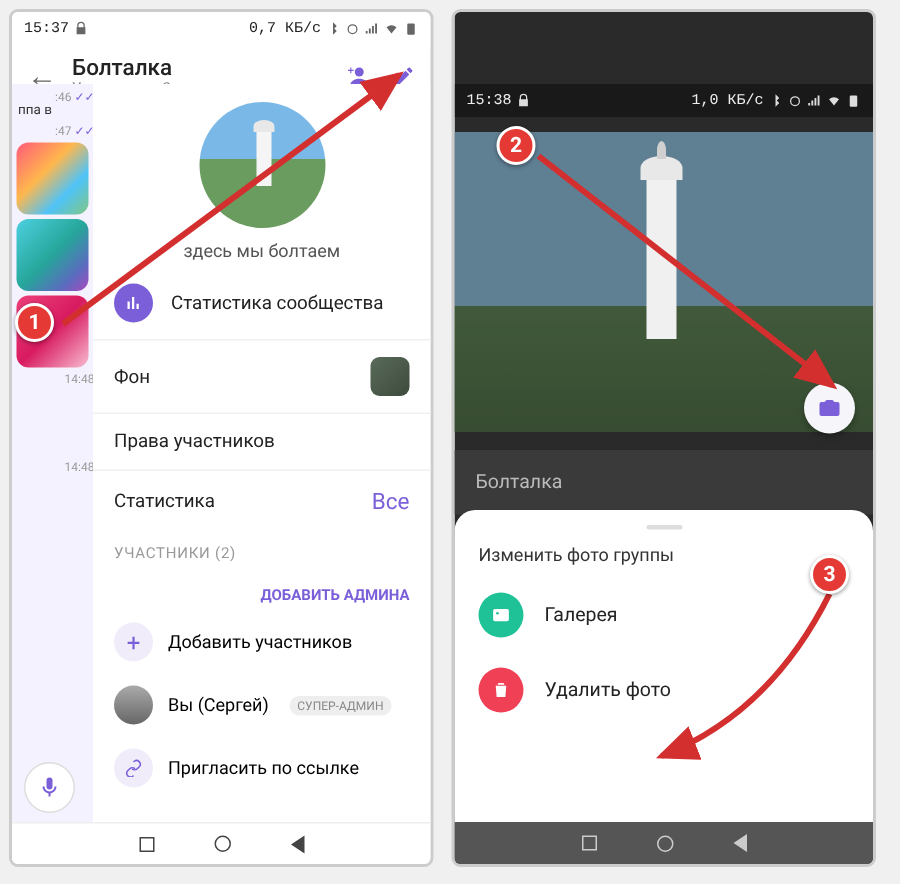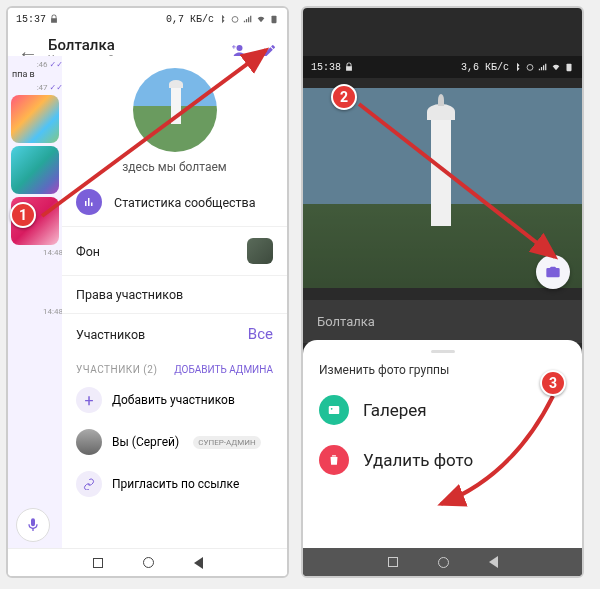--- a/index.html
+++ b/index.html
@@ -47,21 +47,21 @@
   .srow { display:flex; align-items:center; padding:11px 14px; gap:12px; font-size:12.5px; color:#222;}
   .srow + .srow { border-top:1px solid #f0f0f0;gap:12px;}
   .srow .icon-c { width:26px; height:26px; border-radius:50%; display:flex; align-items:center; justify-content:center; flex-shrink:0;}
   .ic-stat { background:#7b5fd9;}
   .ic-stat svg { width:12px; height:12px; fill:#fff;}
   .bg-thumb { width:26px; height:26px; border-radius:6px; background:linear-gradient(135deg,#5a6b5a,#3d4a3d); margin-left:auto;}
   .srow .label { flex:1;}
   .srow .right-txt { color:#7b5fd9; font-size:15px;}
   .section-hdr { display:flex; justify-content:space-between; padding:10px 14px 4px; font-size:10px;}
   .section-hdr .l { color:#999; letter-spacing:0.5px;}
-  .section-hdr .r { color:#7b5fd9; font-weight:400;}
+  .section-hdr .r { color:#7b5fd9; font-weight:700;margin-top:28px;}
   .member-row { display:flex; align-items:center; padding:8px 14px; gap:10px; font-size:12px;}
   .plus-c { width:26px; height:26px; border-radius:50%; background:#f0ecfa; color:#7b5fd9; display:flex; align-items:center; justify-content:center; font-size:16px;}
   .link-c { width:26px; height:26px; border-radius:50%; background:#f0ecfa; display:flex; align-items:center; justify-content:center;}
   .link-c svg { width:12px; height:12px; fill:#7b5fd9;}
   .avatar { width:26px; height:26px; border-radius:50%; background:linear-gradient(#aaa,#666);}
   .badge { font-size:8px; background:#eee; color:#888; padding:2px 5px; border-radius:8px; margin-left:4px;}
 
   
   .navbar { position:absolute; bottom:0; left:0; right:0; height:28px; background:#fff; display:flex; justify-content:center; align-items:center; gap:40px; border-top:1px solid #eee;}
   .nav-sq { width:10px; height:10px; border:1.5px solid #444;}
@@ -78,21 +78,21 @@
   .tower-big { position:absolute; left:128px; top:28px; width:20px; height:110px; background:#f0f0f0; z-index:2;}
   .tower-big::before { content:''; position:absolute; top:-12px; left:-4px; width:28px; height:16px; background:#e8e8e8; border-radius:50% 50% 0 0;}
   .tower-big::after { content:''; position:absolute; top:-22px; left:7px; width:6px; height:12px; background:#d0d0d0; border-radius:50% 50% 0 0;}
   .camera-fab { position:absolute; top:247px; right:12px; width:34px; height:34px; border-radius:50%; background:#f5f5fa; display:flex; align-items:center; justify-content:center; z-index:6; box-shadow:0 2px 4px rgba(0,0,0,0.3);}
   .camera-fab svg { width:16px; height:16px; fill:#7b5fd9;}
   .group-name-field { position:absolute; top:292px; left:0; right:0; padding:14px 14px; color:#bbb; font-size:13px; background:#3a3a3a;}
 
   .sheet { position:absolute; left:0; right:0; bottom:28px; top:332px; background:#fff; border-radius:14px 14px 0 0; padding:8px 0 4px;}
   .sheet-handle { width:24px; height:3px; background:#ddd; border-radius:2px; margin:2px auto 6px;}
   .sheet-title { font-size:12px; color:#333; padding:4px 16px 8px;}
-  .sheet-row { display:flex; align-items:center; gap:14px; padding:10px 16px; font-size:17px; color:#222;}
+  .sheet-row { display:flex; align-items:center; gap:14px; padding:10px 16px; font-size:13px; color:#222;}
   .sicon { width:30px; height:30px; border-radius:50%; display:flex; align-items:center; justify-content:center;}
   .sicon svg { width:14px; height:14px; fill:#fff;}
   .si-gal { background:#1fc197;}
   .si-cam { background:#28a3ef;}
   .si-del { background:#ef4056;}
 
   
   .arrow-svg { position:absolute; pointer-events:none; z-index:20;}
   .badge-num { position:absolute; width:26px; height:26px; border-radius:50%; background:#e53935; border:2.5px solid #fff; color:#fff; font-weight:bold; font-size:14px; display:flex; align-items:center; justify-content:center; z-index:21; box-shadow:0 1px 3px rgba(0,0,0,0.4);}
 </style>
@@ -187,21 +187,21 @@
         <span class="label">Статистика сообщества</span>
       </div>
       <div class="srow">
         <span class="label">Фон</span>
         <div class="bg-thumb"></div>
       </div>
       <div class="srow">
         <span class="label">Права участников</span>
       </div>
       <div class="srow">
-        <span class="label">Участников</span>
+        <span class="label">Статистика</span>
         <span class="right-txt">Все</span>
       </div>
 
       <div class="section-hdr">
         <span class="l">УЧАСТНИКИ (2)</span>
         <span class="r">ДОБАВИТЬ АДМИНА</span>
       </div>
       <div class="member-row">
         <div class="plus-c">+</div>
         <span>Добавить участников</span>
@@ -242,21 +242,21 @@
     <div class="right-bg"></div>
 
     <div class="statusbar">
       <div class="statusbar-left">
         <span>15:38</span>
         <svg class="sbicon" viewBox="0 0 24 24">
             <path fill="#ddd" d="M6 10V7a6 6 0 1112 0v3h1v11H5V10h1zm2 0h8V7a4 4 0 10-8 0v3z"></path>
           </svg>
       </div>
       <div class="statusbar-right">
-        <span>3,6 КБ/с</span>
+        <span>1,0 КБ/с</span>
         <svg class="sbicon" viewBox="0 0 24 24">
             <path fill="#ddd" d="M12 2l6 6-4 4 4 4-6 6V2z"></path>
           </svg>
         <svg class="sbicon" viewBox="0 0 24 24">
             <circle cx="12" cy="13" r="7" fill="none" stroke="#ddd" stroke-width="2"></circle>
           </svg>
         <svg class="sbicon" viewBox="0 0 24 24">
             <path fill="#ddd" d="M2 20h3v-4H2v4zm5 0h3v-8H7v8zm5 0h3V8h-3v12zm5 0h3V4h-3v16z"></path>
           </svg>
         <svg class="sbicon" viewBox="0 0 24 24">

